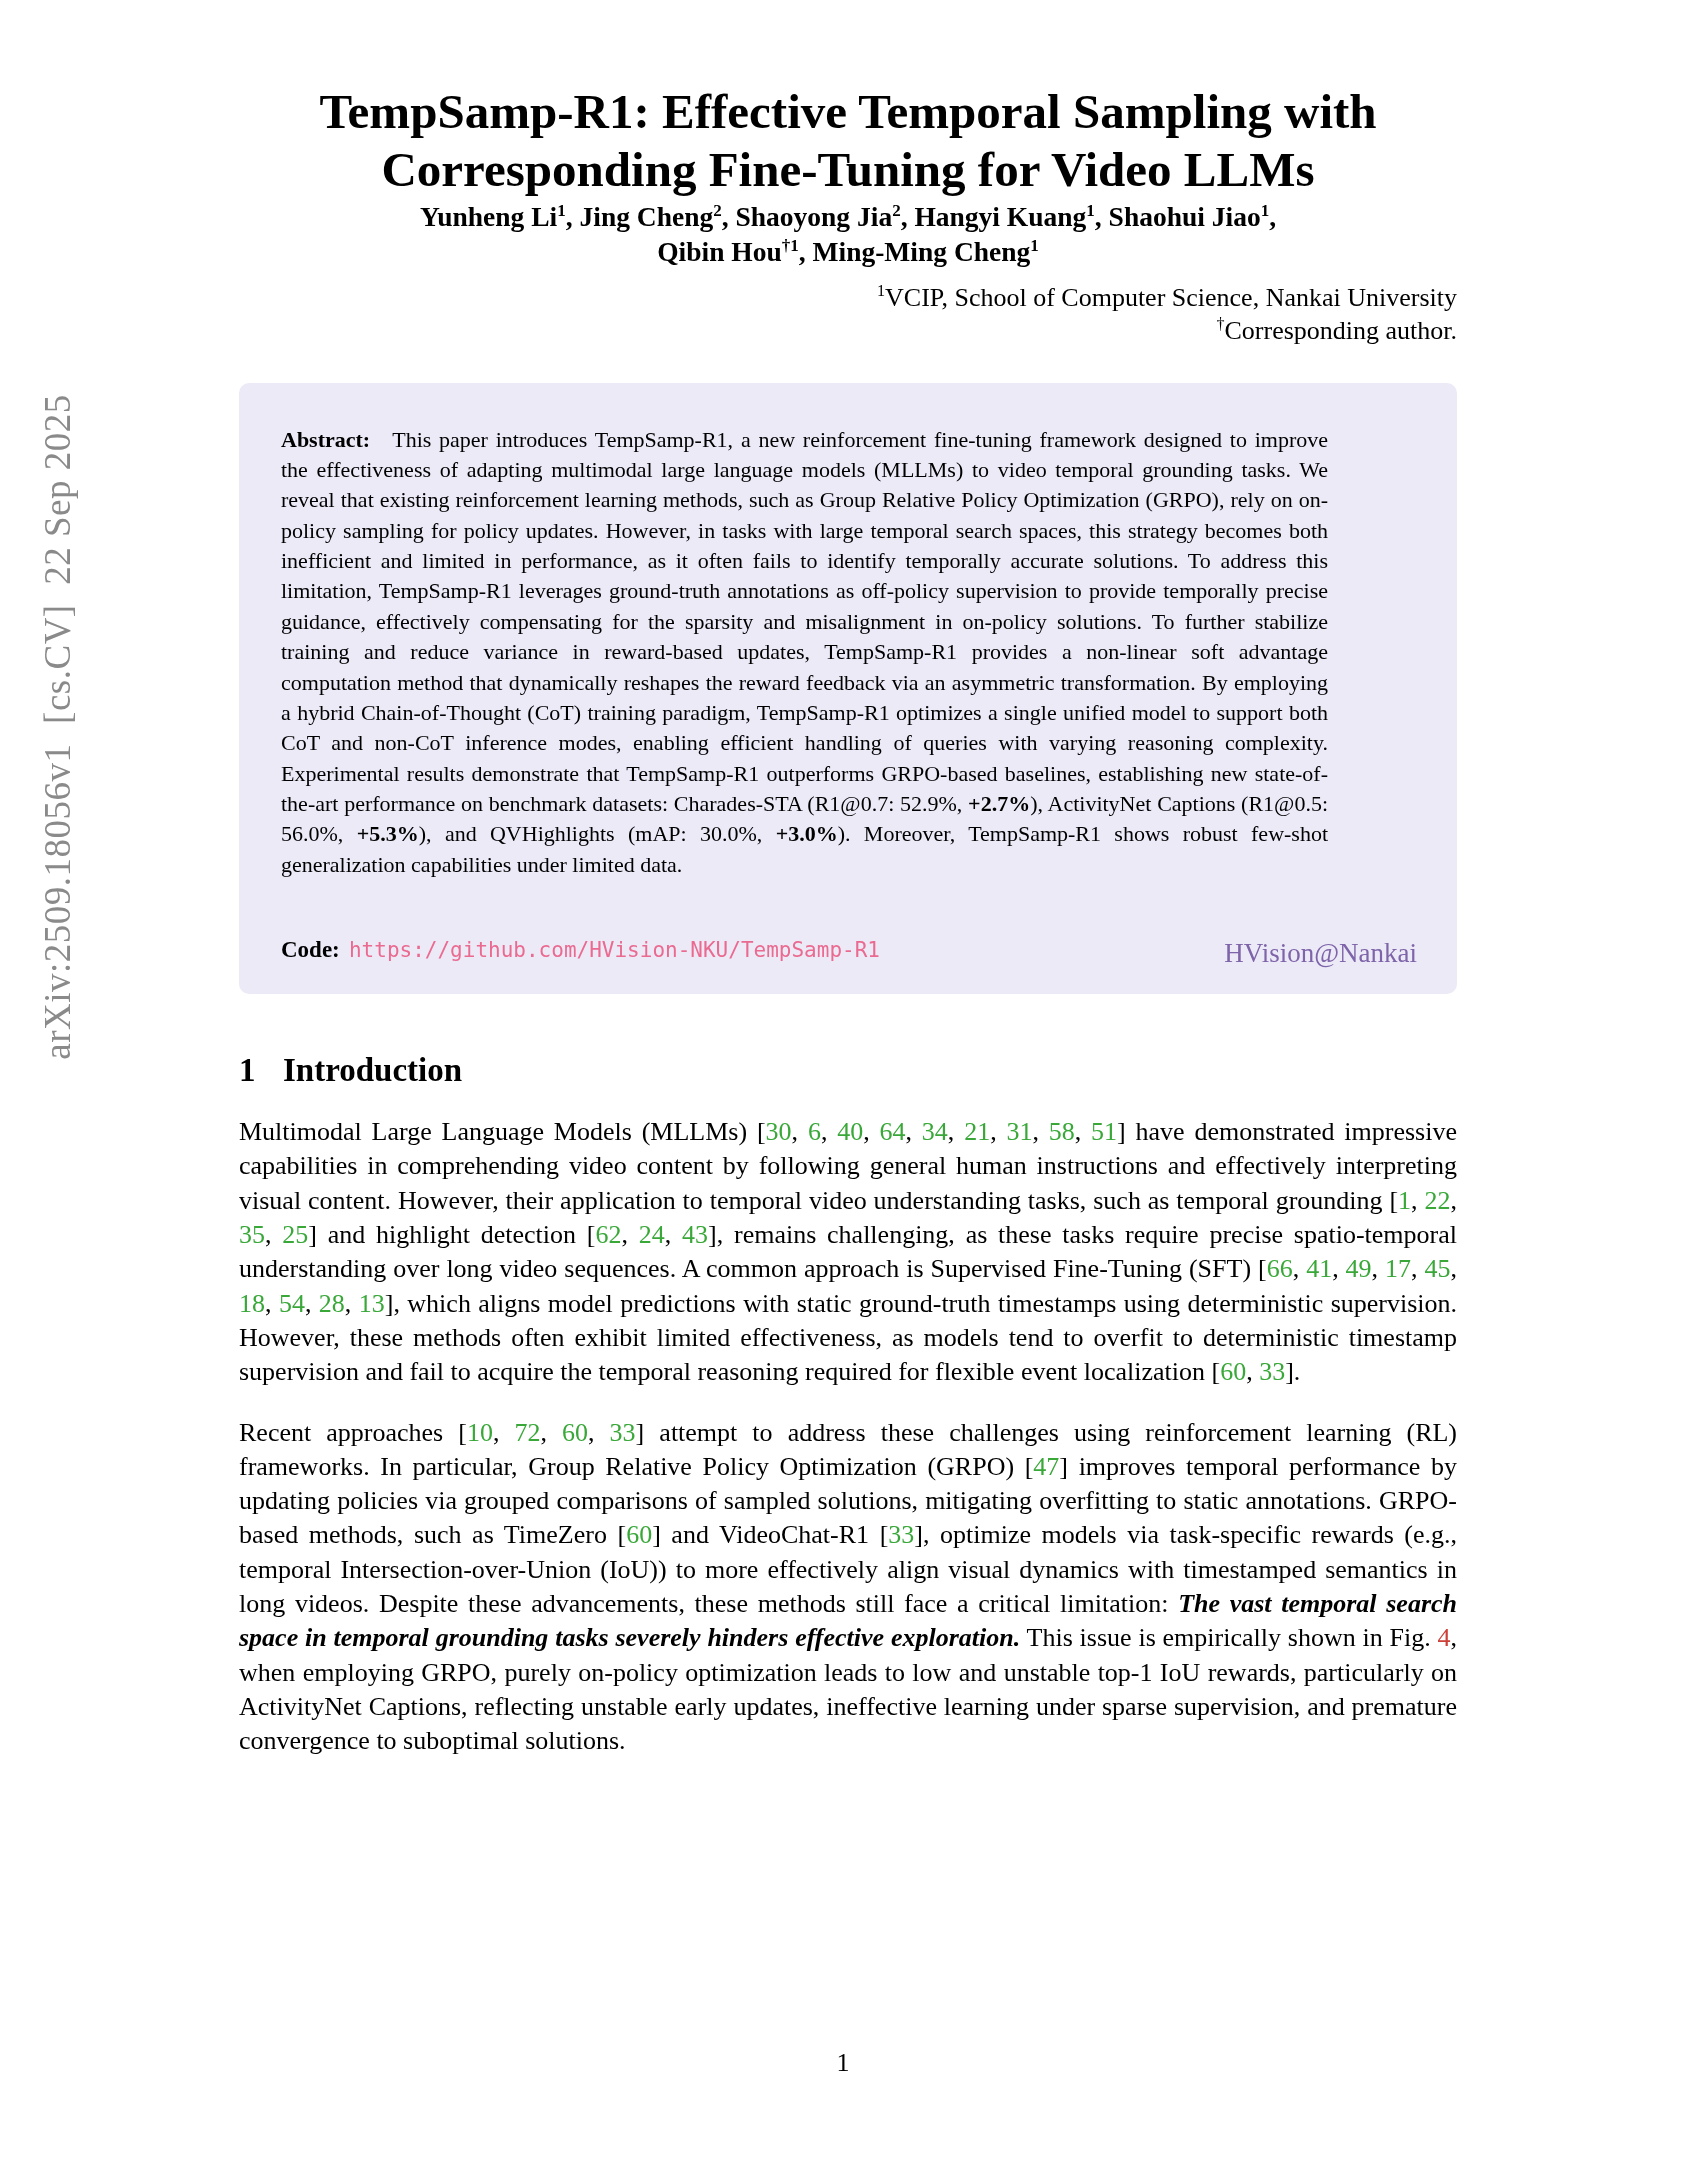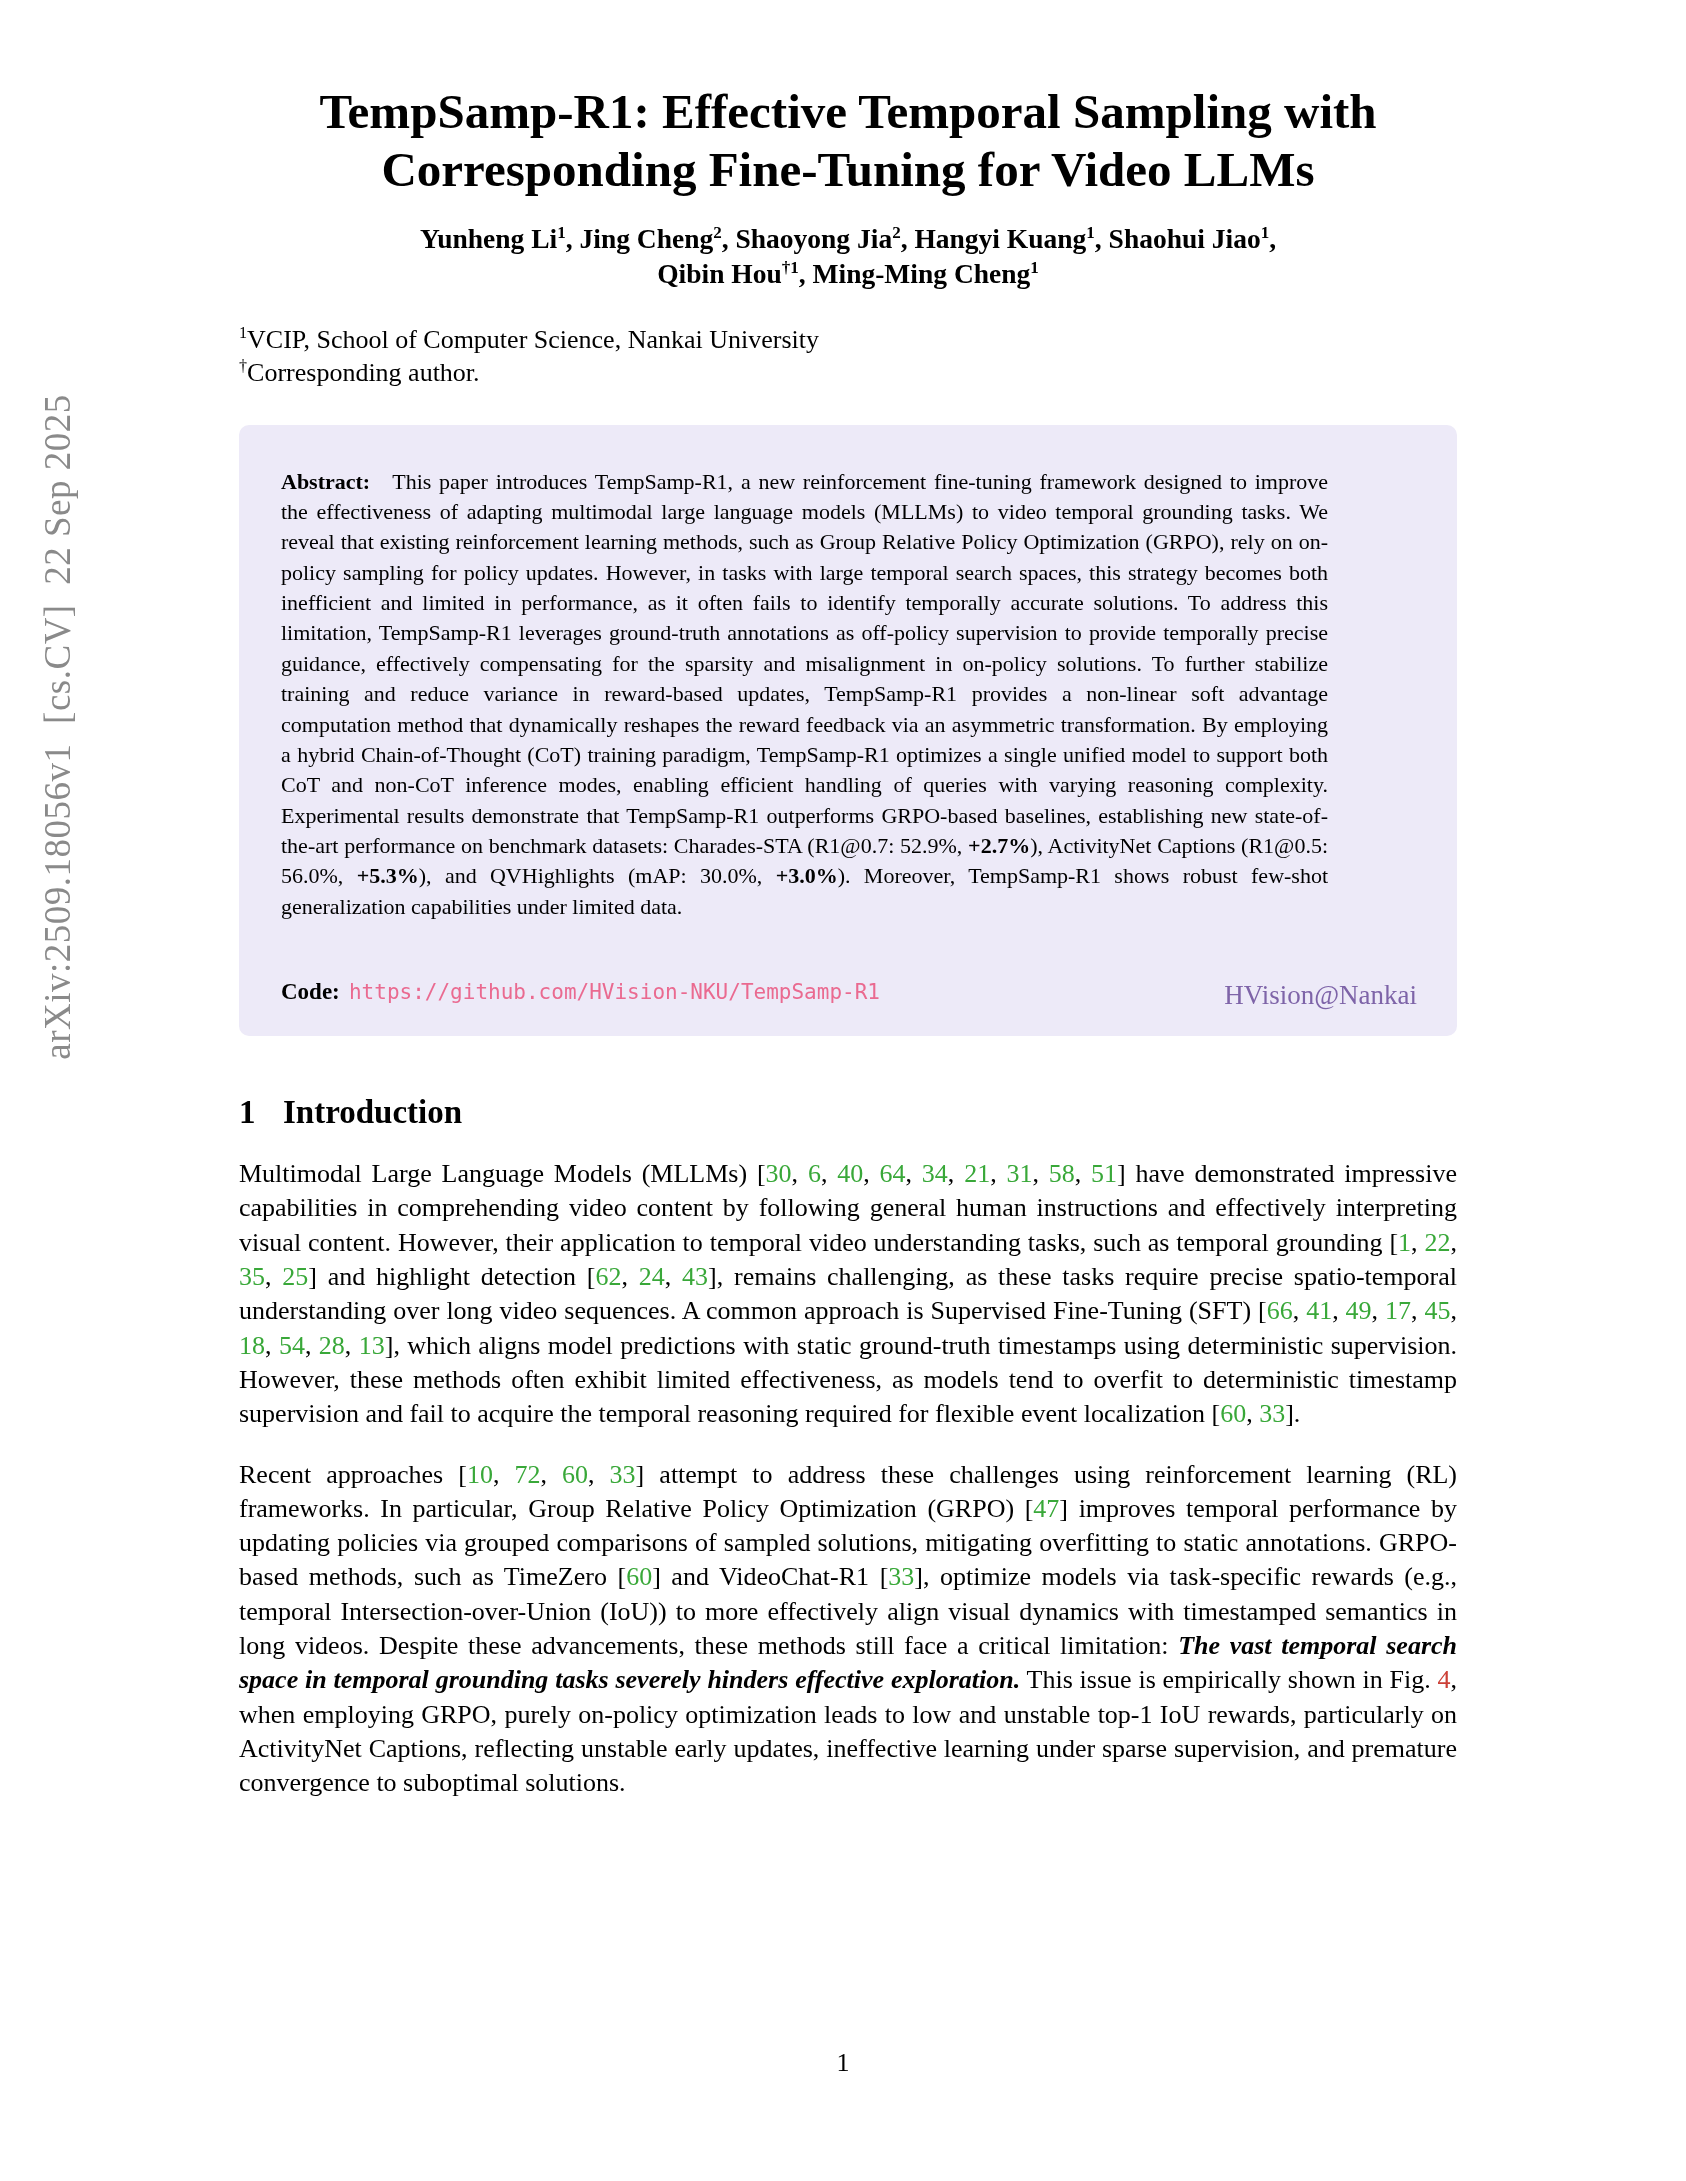--- a/index.html
+++ b/index.html
@@ -5,22 +5,22 @@
   * { margin:0; padding:0; box-sizing:border-box; }
   html, body { background:#ffffff; }
   body {
     width:1686px; height:2182px; position:relative; overflow:hidden;
     font-family:"Liberation Serif", serif; color:#000000;
   }
   .page { position:relative; width:1686px; height:2182px; }
   .content { position:absolute; left:239px; top:83px; width:1218px; }
 
   .title { text-align:center; font-weight:bold; font-size:49px; line-height:1.18; }
-  .authors { text-align:center; font-weight:bold; font-size:27.5px; line-height:1.3; margin-top:22px; }
-  .affils { text-align:left; font-size:26px; line-height:1.26; margin-top:32px; }
+  .authors { text-align:center; font-weight:bold; font-size:27.5px; line-height:1.3; }
+  .affils { text-align:right; font-size:26px; line-height:1.26; margin-top:12px; }
   sup.seg-sup { font-size:0.62em; line-height:0; }
 
   .abstract-box {
     margin-top:35px;
     background:var(--abstract_bg, #edeaf8);
     border-radius:10px;
     padding:42px 40px 31px 42px;
   }
   .abstract-text { font-size:22px; line-height:1.38; text-align:justify; width:1047px; }
   .abstract-label { margin-right:22px; }

